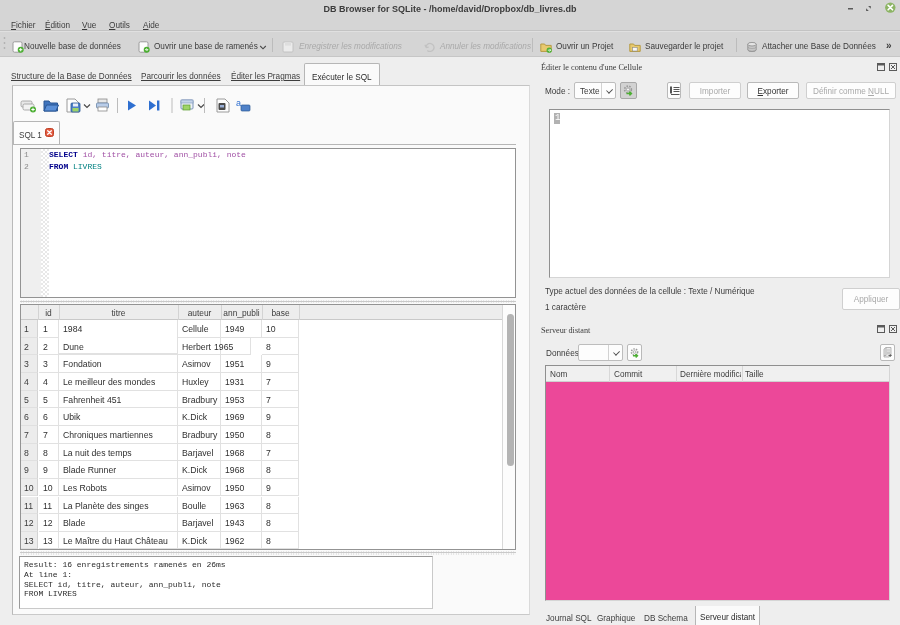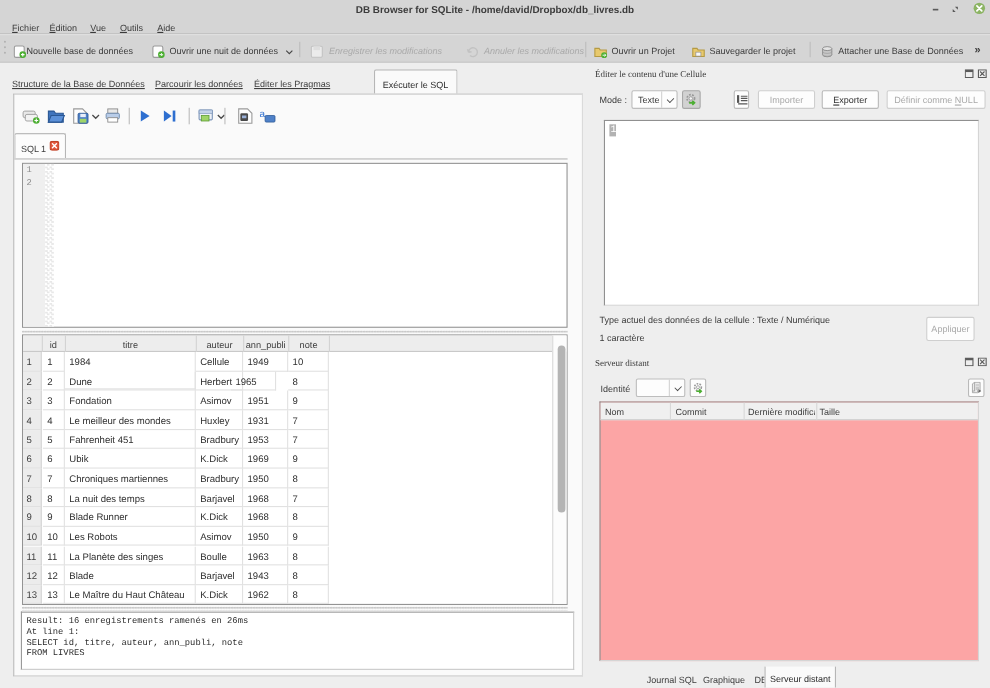--- a/index.html
+++ b/index.html
@@ -8,21 +8,21 @@
 .abs { position:absolute; }
 #chrome { position:absolute; left:0; top:0; width:900px; height:57px; background:#d5d5d5; border-bottom:1px solid #c6c6c6; }
 #title { position:absolute; width:100%; text-align:center; top:4px; font-weight:bold; color:#3c3c3c; font-size:9px; }
 .menu { position:absolute; top:21px; }
 .menu u { text-decoration:underline; text-underline-offset:1px; }
 .tbtxt { position:absolute; top:42px; white-space:nowrap; }
 .tbdis { color:#a9a9a9;font-style:italic; }
 .tsep { position:absolute; top:38px; width:1px; height:14px; background:#bcbcbc; }
 
 .mtab { position:absolute; top:72px; white-space:nowrap; color:#3d3d3d;text-decoration:underline; }
-#activetab { position:absolute; left:304px; top:63px; width:76px; height:23px; background:#fafafa; border:1px solid #b6b6b6; border-bottom:none; border-radius:2px 2px 0 0;margin-left:36px; }
+#activetab { position:absolute; left:304px; top:63px; width:76px; height:23px; background:#fafafa; border:1px solid #b6b6b6; border-bottom:none; border-radius:2px 2px 0 0; }
 #activetab span { position:absolute; left:7px; top:9px; color:#2b2b2b; }
 
 #pane { position:absolute; left:12px; top:85px; width:518px; height:530px; background:#fafafa; border:1px solid #b9b9b9; border-top-color:#c4c4c4; border-right-color:#dadada; border-bottom-color:#c9c9c9; }
 #sqltab { position:absolute; left:0px; top:35px; width:47px; height:23px; background:#fcfcfc; border:1px solid #b6b6b6; border-bottom:none; border-radius:2px 2px 0 0; }
 #sqltab span { position:absolute; left:5px; top:9px; }
 #tabline { position:absolute; left:0px; top:58px; width:503px; height:1px; background:#b6b6b6; }
 .frame { position:absolute; background:#fff; border:1px solid #939393; }
 #editor { left:7px; top:62px; width:496px; height:150px; }
 #gutter { position:absolute; left:0; top:0; width:20px; height:148px; background:#efefef; color:#8c8c8c; font-family:"Liberation Mono",monospace; font-size:8px; line-height:11.6px; padding:0 0 0 3px; }
 #fold { position:absolute; left:20px; top:0; width:8px; height:148px; background-image:repeating-conic-gradient(#e8e8e8 0 25%, #ffffff 0 50%); background-size:4px 4px; }
@@ -33,32 +33,32 @@
 
 #rtable { left:7px; top:218px; width:496px; height:246px; }
 #rhead { position:absolute; left:0; top:0; height:15px; background:#ededed; width:494px; border-bottom:1px solid #c9c9c9; }
 .hc { position:absolute; top:3px; height:12px; text-align:center; color:#3d3d3d; font-size:8.4px; }
 .hb { position:absolute; top:0; width:1px; height:15px; background:#d3d3d3; }
 .rnum { position:absolute; left:0; width:17px; background:#ececec; border-right:1px solid #d3d3d3; border-bottom:1px solid #e0e0e0; padding:4px 0 0 3px; color:#3d3d3d; font-size:8.7px; }
 .cell { position:absolute; padding:4px 0 0 4px; border-right:1px solid #e1e1e1; border-bottom:1px solid #e1e1e1; white-space:nowrap; overflow:hidden; color:#2f2f2f; font-size:8.7px; }
 #vscroll { position:absolute; left:481px; top:0px; width:13px; height:244px; background:#fcfcfc; border-left:1px solid #d8d8d8; }
 #vthumb { position:absolute; left:4px; top:9px; width:7px; height:152px; background:#b4b4b4; border-radius:3.5px; }
 
-#log { left:6px; top:470px; width:503px; height:53px; border-color:#9a9a9a #c9c9c9 #c9c9c9 #9a9a9a; font-family:"Liberation Mono",monospace; font-size:8px; line-height:9.75px; color:#2b2b2b; padding:3px 16px 0 4px; white-space:pre; }
+#log { left:6px; top:470px; width:414px; height:53px; border-color:#9a9a9a #c9c9c9 #c9c9c9 #9a9a9a; font-family:"Liberation Mono",monospace; font-size:8px; line-height:9.75px; color:#2b2b2b; padding:3px 16px 0 4px; white-space:pre; }
 .spl { position:absolute; background-image:radial-gradient(circle at 1.2px 1.5px, #c9c9c9 0.9px, transparent 1.15px); background-size:2.5px 3px; }
 
 .dockttl { position:absolute; color:#3c3c3c;font-family:Liberation Serif, serif; }
 .dbtn { position:absolute; height:17px; background:#fdfdfd; border:1px solid #b9b9b9; border-radius:2px; text-align:center; color:#313131; }
 .dbtn.dis { border-color:#cfcfcf; color:#a9a9a9; }
 #cellbox { position:absolute; left:549px; top:109px; width:341px; height:169px; background:#fff; border:1px solid #d5d5d5; border-top:1px solid #909090; border-left:1px solid #909090; }
-#remtable { position:absolute; left:545px; top:365px; width:345px; height:236px; background:#fca5a5; border:1px solid #d5d5d5; border-top:1px solid #8f8f8f; border-left:1px solid #8f8f8f; }
+#remtable { position:absolute; left:545px; top:365px; width:345px; height:236px; background:#ec4899; border:1px solid #d5d5d5; border-top:1px solid #8f8f8f; border-left:1px solid #8f8f8f; }
 #remhead { position:absolute; left:0; top:0; width:343px; height:16px; background:#f0f0f0; border-bottom:1px solid #d0d0d0; }
 .rhc { position:absolute; top:4px; color:#3d3d3d; white-space:nowrap; }
 .rhb { position:absolute; top:0; width:1px; height:16px; background:#d8d8d8; }
-.stab { position:absolute; top:614px; color:#3d3d3d; white-space:nowrap;margin-left:42px; }
+.stab { position:absolute; top:614px; color:#3d3d3d; white-space:nowrap; }
 #sactive { position:absolute; left:695px; top:606px; width:65px; height:20px; background:#fafafa; border:1px solid #b6b6b6; border-top:none; border-bottom:none; }
 #sactive span { position:absolute; left:4px; top:7px; color:#2b2b2b; }
 .combo { position:absolute; height:17px; background:#fdfdfd; border:1px solid #bdbdbd; border-radius:2px; }
 .combo .arr { position:absolute; right:0; top:0; width:14px; height:15px; border-left:1px solid #d2d2d2; }
 .combo .arr:after { content:""; position:absolute; left:4px; top:4.5px; width:5.5px; height:3.5px; border-left:1.1px solid #4a4a4a; border-bottom:1.1px solid #4a4a4a; transform:rotate(-45deg) scale(.8); transform-origin:center; }
 .iconbtn { position:absolute; width:17px; height:17px; background:#d2d2d2; border:1px solid #a8a8a8; border-radius:2px; }
 </style>
 </head>
 <body>
 <div id="chrome"></div>
@@ -86,21 +86,21 @@
     <rect x="1" y="0.8" width="9" height="10.4" rx="1.5" fill="#fdfdfd" stroke="#9a9a9a"></rect>
     <circle cx="8.7" cy="8.7" r="3" fill="#4caf32"></circle>
     <path d="M8.7 7.1 v3.2 M7.1 8.7 h3.2" stroke="#fff" stroke-width="1"></path>
   </svg>
 <div class="tbtxt" style="left:24px">Nouvelle base de données</div>
 <svg class="abs" style="left:138px;top:41px;width:12px;height:12px" viewBox="0 0 12 12">
     <rect x="1" y="0.8" width="9" height="10.4" rx="1.5" fill="#fdfdfd" stroke="#9a9a9a"></rect>
     <circle cx="8.7" cy="8.7" r="3" fill="#4caf32"></circle>
     <path d="M7 8.7 h2.6 M8.5 7.4 l1.3 1.3 L8.5 10" stroke="#fff" stroke-width=".9" fill="none"></path>
   </svg>
-<div class="tbtxt" style="left:154px">Ouvrir une nuit de données</div>
+<div class="tbtxt" style="left:154px">Ouvrir une base de ramenés</div>
 <svg class="abs" style="left:259px;top:45px;width:8px;height:5px" viewBox="0 0 8 5">
     <path d="M1.2 1 L4 3.8 L6.8 1" stroke="#4a4a4a" stroke-width="1.1" fill="none"></path>
   </svg>
 <div class="tsep" style="left:272px"></div>
 <svg class="abs" style="left:282px;top:41px;width:12px;height:12px" viewBox="0 0 12 12">
     <rect x="1" y="1" width="10" height="10" rx="1" fill="#ebebeb" stroke="#c2c2c2"></rect>
     <rect x="3" y="1" width="6" height="3.6" fill="#dedede"></rect>
   </svg>
 <div class="tbtxt tbdis" style="left:299px">Enregistrer les modifications</div>
 <svg class="abs" style="left:424px;top:41px;width:12px;height:12px" viewBox="0 0 12 12">
@@ -189,29 +189,31 @@
       <span>SQL 1</span>
     <svg class="abs" style="left:31px;top:6px;width:9px;height:9px" viewBox="0 0 9 9">
         <rect x="0.5" y="0.5" width="8" height="8" rx="2" fill="#e2593f" stroke="#c04328"></rect>
         <path d="M2.7 2.7 L6.3 6.3 M6.3 2.7 L2.7 6.3" stroke="#fff" stroke-width="1.3" stroke-linecap="round"></path>
       </svg>
   </div>
   <div id="tabline"></div>
   <div class="frame" id="editor">
     <div id="gutter">1<br>2</div>
     <div id="fold"></div>
+    <div id="code"><span class="kw">SELECT</span> <span class="id">id, titre, auteur, ann_publi, note</span>
+<span class="kw">FROM</span> <span class="tbl">LIVRES</span></div>
   </div>
   <div class="spl" style="left:7px;top:214px;width:496px;height:3px"></div>
   <div class="frame" id="rtable">
   <div id="rhead"></div>
   <div class="hc" style="left:17px;width:21px">id</div>
   <div class="hc" style="left:38px;width:119px">titre</div>
   <div class="hc" style="left:157px;width:43px">auteur</div>
   <div class="hc" style="left:200px;width:41px">ann_publi</div>
-  <div class="hc" style="left:241px;width:37px">note</div>
+  <div class="hc" style="left:241px;width:37px">base</div>
   <div class="hb" style="left:17px"></div>
   <div class="hb" style="left:38px"></div>
   <div class="hb" style="left:157px"></div>
   <div class="hb" style="left:200px"></div>
   <div class="hb" style="left:241px"></div>
   <div class="hb" style="left:278px"></div>
   <div class="rnum" style="top:15.0px;height:17.65px">1</div>
   <div class="cell" style="left:18px;top:15.0px;width:20px;height:17.65px">1</div>
   <div class="cell" style="left:38px;top:15.0px;width:119px;height:34px">1984</div>
   <div class="cell" style="left:157px;top:15.0px;width:43px;height:17.65px">Cellule</div>
@@ -326,29 +328,29 @@
     </svg>
   </div>
 <div class="dbtn dis" style="left:689px;top:82px;width:52px"><span style="position:relative;top:4px">Importer</span></div>
 <div class="dbtn" style="left:747px;top:82px;width:52px"><span style="position:relative;top:4px"><u>E</u>xporter</span></div>
 <div class="dbtn dis" style="left:806px;top:82px;width:90px"><span style="position:relative;top:4px">Définir comme <u>N</u>ULL</span></div>
 <div id="cellbox">
   <div style="position:absolute;left:4px;top:3px;background:#b2b2b2;width:6px;height:11px;font-family:'Liberation Mono',monospace;font-size:9px;padding-left:1px;color:#fff">1</div>
 </div>
 <div class="abs" style="left:545px;top:287px">Type actuel des données de la cellule : Texte / Numérique</div>
 <div class="abs" style="left:545px;top:303px">1 caractère</div>
-<div class="dbtn dis" style="left:842px;top:288px;width:44px;height:22px"><span style="position:relative;top:6px">Appliquer</span></div>
+<div class="dbtn dis" style="left:842px;top:288px;width:58px;height:22px"><span style="position:relative;top:6px">Appliquer</span></div>
 <div class="dockttl" style="left:541px;top:326px">Serveur distant</div>
 <svg class="abs" style="left:877px;top:325px;width:21px;height:8px" viewBox="0 0 21 8">
     <rect x="0.5" y="0.5" width="7" height="7" fill="none" stroke="#5a5a5a"></rect>
     <rect x="0.5" y="0.5" width="7" height="2" fill="#5a5a5a"></rect>
     <rect x="12.5" y="0.5" width="7" height="7" fill="none" stroke="#5a5a5a"></rect>
     <path d="M14 2 l4 4 m0 -4 l-4 4" stroke="#5a5a5a"></path>
   </svg>
-<div class="abs" style="left:546px;top:349px">Identité</div>
+<div class="abs" style="left:546px;top:349px">Données</div>
 <div class="combo" style="left:578px;top:344px;width:45px">
     <span class="arr"></span>
   </div>
 <div class="dbtn" style="left:627px;top:344px;width:15px;height:17px">
   <svg style="position:absolute;left:1px;top:1.5px" width="12" height="12" viewBox="0 0 12 12">
       <circle cx="5.5" cy="5" r="3.1" fill="none" stroke="#9a9a9a" stroke-width="1.5" stroke-dasharray="1.5 1.1"></circle>
       <circle cx="5.5" cy="5" r="1.4" fill="#f4f4f4" stroke="#9a9a9a" stroke-width=".7"></circle>
       <path d="M4 8.7 h4 M6.7 7 L8.5 8.7 l-1.8 1.7" stroke="#4caf32" stroke-width="1.4" fill="none"></path>
     </svg>
 </div>

